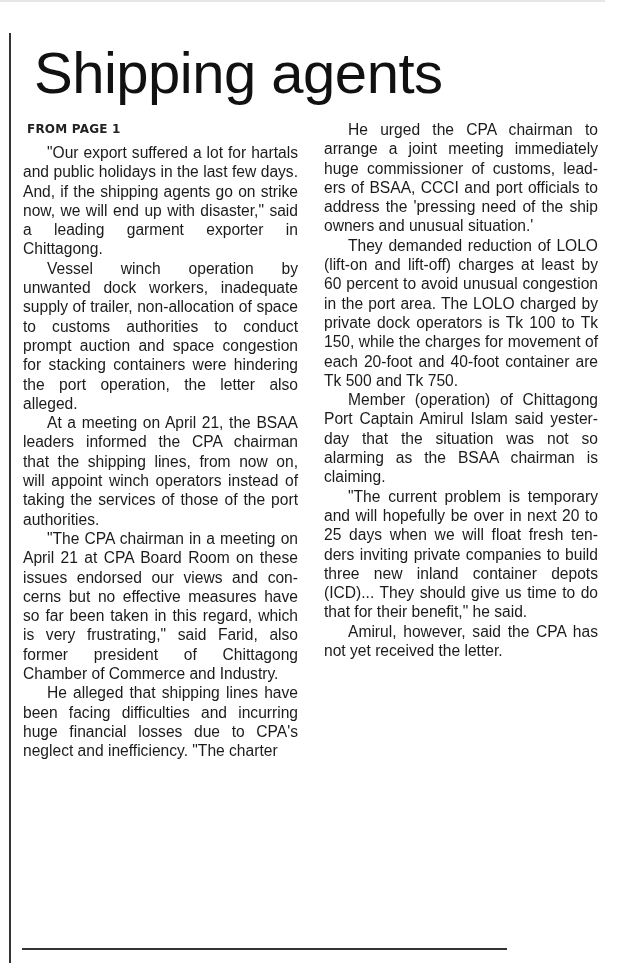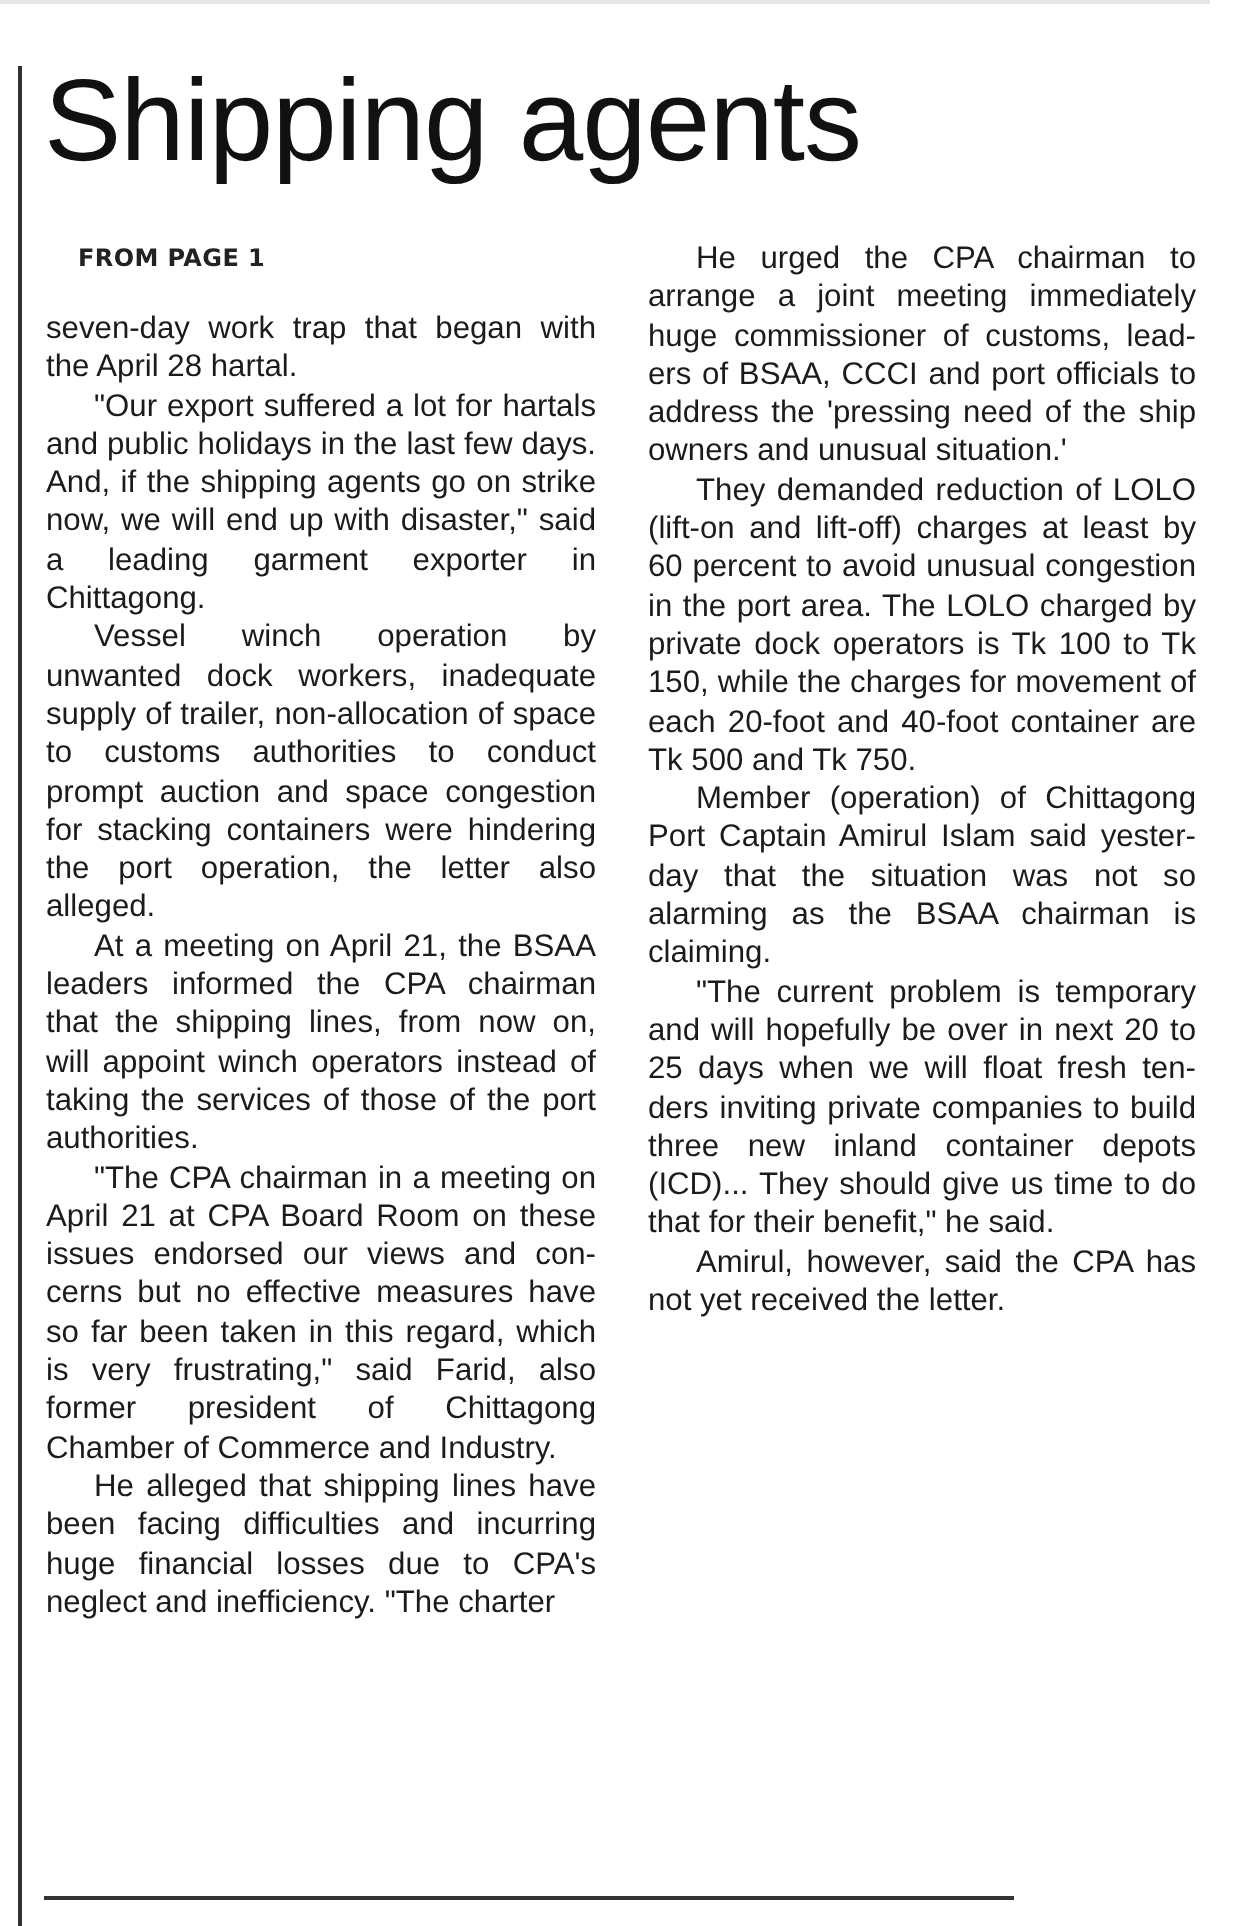--- a/index.html
+++ b/index.html
@@ -26,21 +26,21 @@
       left: 9px;
       top: 33px;
       width: 2px;
       height: 930px;
       background: #333;
     }
     .headline {
       position: absolute;
       left: 22px;
       top: 26px;
-      margin: 0;
+      margin: 12px;
       font-family: "Liberation Sans", sans-serif;
       font-weight: normal;
       font-size: 58px;
       line-height: 70px;
       letter-spacing: -0.5px;
       color: #111;
       white-space: nowrap;
     }
     .column {
       position: absolute;
@@ -52,21 +52,21 @@
       color: #1b1b1b;
     }
     .col-left { left: 23px; }
     .col-right { left: 324px; width: 274px; }
     .kicker {
       font-family: "DejaVu Sans", sans-serif;
       font-weight: bold;
       font-size: 12px;
       line-height: 19px;
       letter-spacing: 0.2px;
-      margin: 16px;
+      margin: 4px;
       height: 19px;
       color: #222;
     }
     .col-left .kicker { margin-top: 0; }
     .para {
       margin: 0;
       text-indent: 24px;
       hyphens: manual;
     }
     .para.no-indent { text-indent: 0; }
@@ -82,21 +82,20 @@
 </head>
 <body>
 
 <div class="top-edge"></div>
 <div class="left-rule"></div>
 
 <h1 class="headline">Shipping agents</h1>
 
 <div class="column col-left">
   <p class="kicker">FROM PAGE 1</p>
-  <p class="para no-indent">seven-day work trap that began with the April 28 hartal.</p>
   <p class="para">"Our export suffered a lot for hartals and public holidays in the last few days. And, if the shipping agents go on strike now, we will end up with disas­ter," said a leading garment exporter in Chittagong.</p>
   <p class="para">Vessel winch operation by unwanted dock workers, inadequate supply of trailer, non-allocation of space to customs authorities to con­duct prompt auction and space con­gestion for stacking containers were hindering the port operation, the letter also alleged.</p>
   <p class="para">At a meeting on April 21, the BSAA leaders informed the CPA chairman that the shipping lines, from now on, will appoint winch operators instead of taking the services of those of the port authorities.</p>
   <p class="para">"The CPA chairman in a meeting on April 21 at CPA Board Room on these issues endorsed our views and con­cerns but no effective measures have so far been taken in this regard, which is very frustrating," said Farid, also former president of Chittagong Chamber of Commerce and Industry.</p>
   <p class="para">He alleged that shipping lines have been facing difficulties and incurring huge financial losses due to CPA's neglect and inefficiency. "The charter</p>
 </div>
 
 <div class="column col-right">
   <p class="para">He urged the CPA chairman to arrange a joint meeting immediately huge commissioner of customs, lead­ers of BSAA, CCCI and port officials to address the 'pressing need of the ship owners and unusual situation.'</p>
   <p class="para">They demanded reduction of LOLO (lift-on and lift-off) charges at least by 60 percent to avoid unusual congestion in the port area. The LOLO charged by private dock operators is Tk 100 to Tk 150, while the charges for movement of each 20-foot and 40-foot container are Tk 500 and Tk 750.</p>

